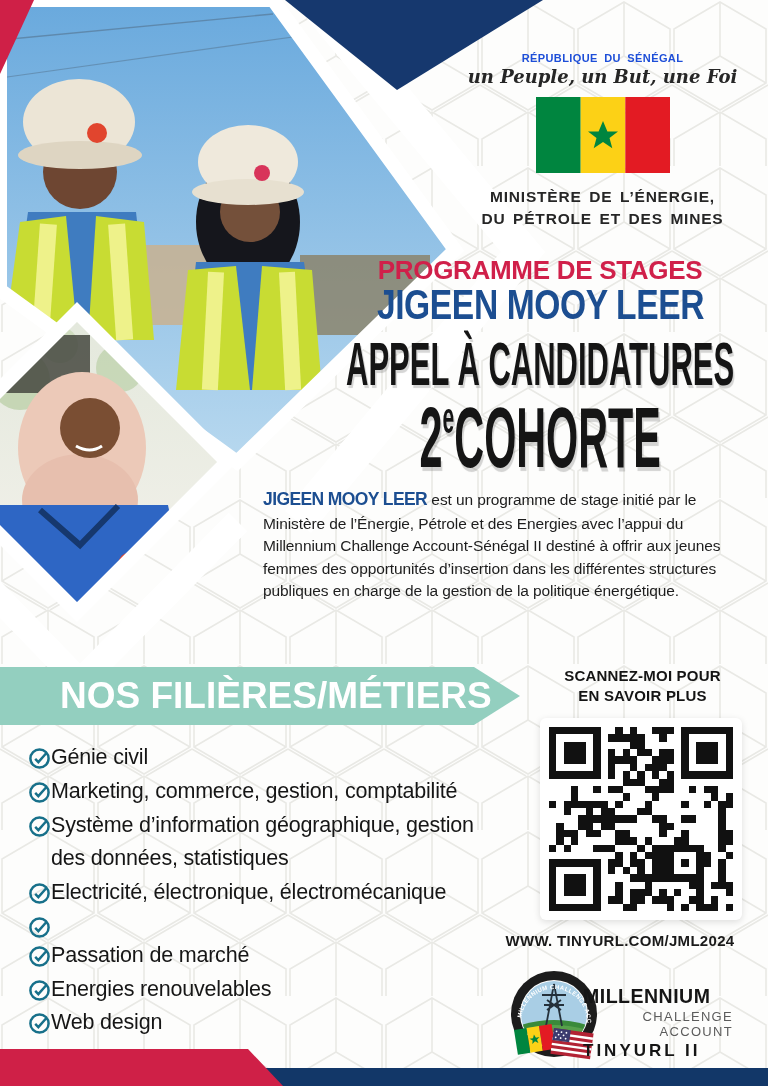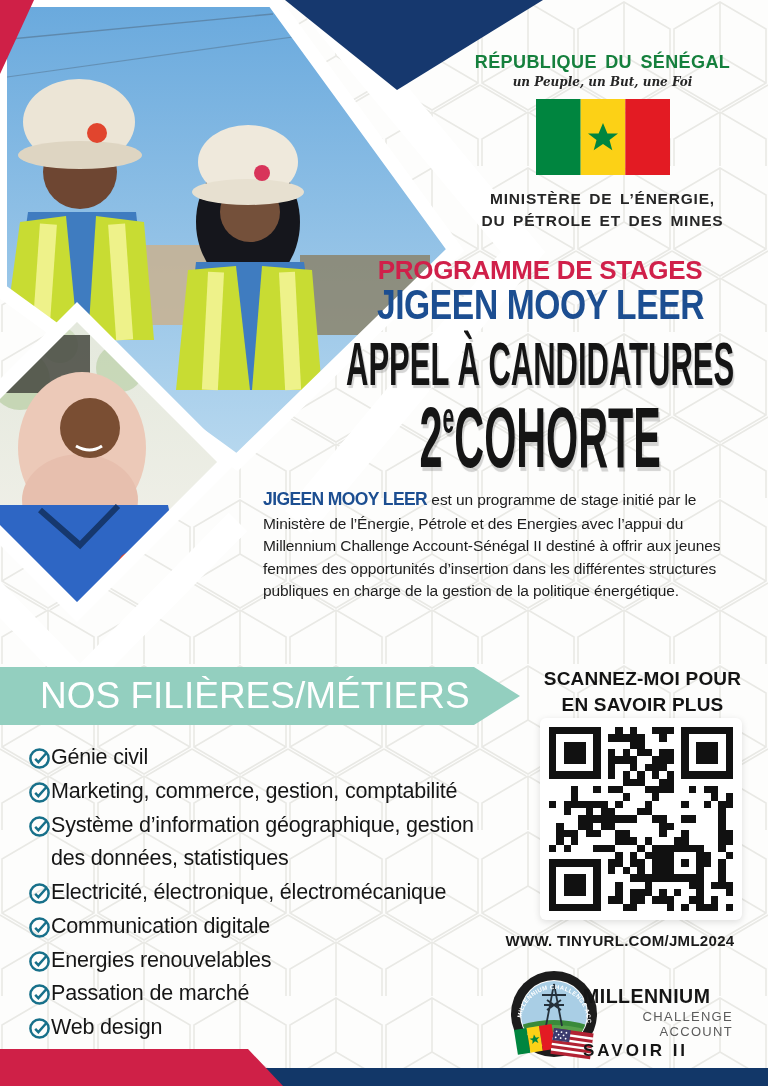--- a/index.html
+++ b/index.html
@@ -6,22 +6,22 @@
   html,body { background:#ffffff; }
   #poster {
     position:relative; width:768px; height:1086px; overflow:hidden;
     background:#fdfdfc; font-family:"Liberation Sans", sans-serif;
   }
   #art-layer { position:absolute; left:0; top:0; z-index:1; }
   .txt { position:absolute; z-index:2; }
 
   
   .ministry { left:460px; top:52px; width:285px; text-align:center; color:#2b2b2b; }
-  .republic { font-size:18px; font-weight:700; letter-spacing:.4px; word-spacing:3px; color:#15803d; }
-  .motto { font-family:"DejaVu Serif", serif; font-style:italic; font-weight:700; font-size:12px; margin-top:2px; color:#262626; }
+  .republic { font-size:11px; font-weight:700; letter-spacing:.4px; word-spacing:3px; color:#1d4ed8; }
+  .motto { font-family:"DejaVu Serif", serif; font-style:italic; font-weight:700; font-size:18px; margin-top:2px; color:#262626; }
   .flag-wrap { margin:10px auto 0 auto; width:134px; height:76px; }
   .ministry-lines { margin-top:13px; font-size:15.5px; font-weight:700; letter-spacing:.8px; word-spacing:2.5px; line-height:1.45; color:#262626; }
 
   
   .kicker { left:330px; top:255px; width:420px; text-align:center;
     color:#d0204a; font-size:26px; font-weight:800; letter-spacing:-.3px; }
   .program-title { left:330px; top:281px; width:420px; display:flex; justify-content:center;
     color:#1c4e91; font-size:42px; font-weight:800; letter-spacing:-.5px; white-space:nowrap; }
   .program-title span { transform:scaleX(.8); transform-origin:center; }
   .call-title { left:310px; top:328px; width:460px; display:flex; justify-content:center;
@@ -36,31 +36,31 @@
 
   
   .intro { left:263px; top:487px; width:482px; text-align:left;
     font-size:15.5px; line-height:1.46; color:#1d1d1d; letter-spacing:-.1px; }
   .intro .lead { color:#1c4e91; font-weight:800; font-size:17.5px; letter-spacing:-.6px; }
 
   
   .filieres-banner { left:0; top:667px; width:520px; height:58px; background:#93cfbf;
     clip-path:polygon(0 0, calc(100% - 46px) 0, 100% 50%, calc(100% - 46px) 100%, 0 100%);
     display:flex; align-items:center; }
-  .filieres-banner span { color:#ffffff; font-size:37px; font-weight:400; padding-left:40px; letter-spacing:0; }
+  .filieres-banner span { color:#ffffff; font-size:37px; font-weight:700; padding-left:40px; letter-spacing:0;margin-left:20px; }
 
   
   .filieres-list { left:28px; top:741px; width:478px; list-style:none; }
   .filieres-list li { display:flex; align-items:flex-start; 
     font-size:21.5px; line-height:1.57; color:#161616; letter-spacing:-.2px; }
   .filieres-list li svg { flex:0 0 auto; margin-top:6px; }
 
   
   .scan-label { left:520px; top:666px; width:245px; text-align:center;
-    font-size:19px; font-weight:700; line-height:1.35; color:#141414; letter-spacing:.2px; }
+    font-size:15px; font-weight:700; line-height:1.35; color:#141414; letter-spacing:.2px; }
   .qr-card { left:540px; top:718px; width:202px; height:202px; background:#ffffff;
     border-radius:6px; box-shadow:0 2px 7px rgba(0,0,0,.13); padding:9px; }
   .url-text { left:495px; top:932px; width:250px; text-align:center;
     font-size:15px; font-weight:700; letter-spacing:.3px; color:#1a1a1a; }
 
   
   .mca-emblem { left:506px; top:968px; width:96px; height:104px; }
   .mca-words { left:583px; top:985px; width:150px; }
   .mca-l1 { font-size:19.5px; font-weight:800; letter-spacing:.5px; color:#151515; }
   .mca-l2 { font-size:13px; font-weight:400; letter-spacing:1.3px; color:#5c5c5c; margin-top:1px;text-align:right; }
@@ -225,35 +225,34 @@
           <circle cx="12" cy="12" r="9.5" fill="none" stroke="#17708a" stroke-width="2.6"></circle>
           <path d="M7.5,12.5 L10.8,15.8 L19,6.5" fill="none" stroke="#17708a" stroke-width="2.6"></path>
         </svg>
         <span>Electricité, électronique, électromécanique</span>
       </li>
     <li>
         <svg width="23" height="23" viewBox="0 0 24 24">
           <circle cx="12" cy="12" r="9.5" fill="none" stroke="#17708a" stroke-width="2.6"></circle>
           <path d="M7.5,12.5 L10.8,15.8 L19,6.5" fill="none" stroke="#17708a" stroke-width="2.6"></path>
         </svg>
-        <span>Communication digitale</span>
+      </li>
+    <li>
+        <svg width="23" height="23" viewBox="0 0 24 24">
+          <circle cx="12" cy="12" r="9.5" fill="none" stroke="#17708a" stroke-width="2.6"></circle>
+          <path d="M7.5,12.5 L10.8,15.8 L19,6.5" fill="none" stroke="#17708a" stroke-width="2.6"></path>
+        </svg>
+        <span>Passation de marché</span>
       </li>
     <li>
         <svg width="23" height="23" viewBox="0 0 24 24">
           <circle cx="12" cy="12" r="9.5" fill="none" stroke="#17708a" stroke-width="2.6"></circle>
           <path d="M7.5,12.5 L10.8,15.8 L19,6.5" fill="none" stroke="#17708a" stroke-width="2.6"></path>
         </svg>
         <span>Energies renouvelables</span>
-      </li>
-    <li>
-        <svg width="23" height="23" viewBox="0 0 24 24">
-          <circle cx="12" cy="12" r="9.5" fill="none" stroke="#17708a" stroke-width="2.6"></circle>
-          <path d="M7.5,12.5 L10.8,15.8 L19,6.5" fill="none" stroke="#17708a" stroke-width="2.6"></path>
-        </svg>
-        <span>Passation de marché</span>
       </li>
     <li>
         <svg width="23" height="23" viewBox="0 0 24 24">
           <circle cx="12" cy="12" r="9.5" fill="none" stroke="#17708a" stroke-width="2.6"></circle>
           <path d="M7.5,12.5 L10.8,15.8 L19,6.5" fill="none" stroke="#17708a" stroke-width="2.6"></path>
         </svg>
         <span>Web design</span>
       </li>
   </ul>
 
@@ -517,18 +516,18 @@
           <circle cx="10.5" cy="6" r=".9"></circle>
           <circle cx="3" cy="9" r=".9"></circle>
           <circle cx="8" cy="9" r=".9"></circle>
           <circle cx="13" cy="9" r=".9"></circle>
         </g>
     </g>
   </svg>
   <div class="txt mca-words">
     <div class="mca-l1">MILLENNIUM</div>
     <div class="mca-l2">CHALLENGE ACCOUNT</div>
-    <div class="mca-l3">SAVOIR II</div>
+    <div class="mca-l3">TINYURL II</div>
   </div>
 
   <div class="bar-navy"></div>
   <div class="bar-red"></div>
 </div>
 
 </body></html>

